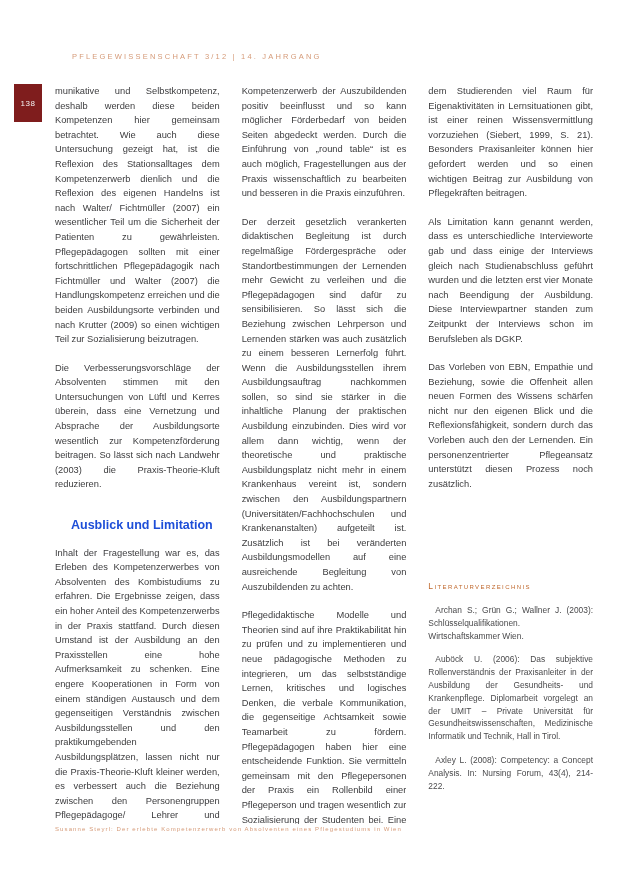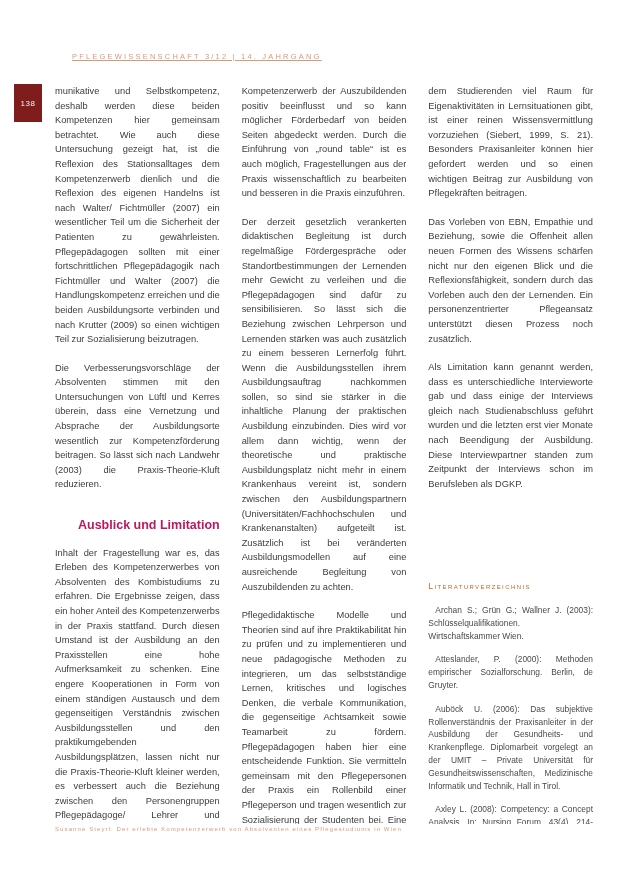--- a/index.html
+++ b/index.html
@@ -11,21 +11,20 @@
     font-family:"Liberation Sans","DejaVu Sans",sans-serif;
     color:#3c3c3e;
     overflow:hidden;
     box-shadow:0 0 4px rgba(0,0,0,.15);
   }
   .journal-header{
     position:absolute;top:52px;left:72px;
     font-size:7.5px;letter-spacing:2.2px;
     color:#d59a78;text-transform:uppercase;
     white-space:nowrap;
-    text-decoration:underline;
   }
   .page-tab{
     position:absolute;top:84px;left:14px;
     width:28px;height:38px;
     background:#7f1d1d;
     display:flex;align-items:center;justify-content:center;
   }
   .page-tab span{
     color:#f3f3f3;font-size:8px;letter-spacing:.5px;
   }
@@ -38,22 +37,22 @@
     flex:1 1 0;
     font-size:9.3px;line-height:14.6px;
     text-align:justify;
     hyphens:auto;-webkit-hyphens:auto;
     overflow:hidden;
   }
   .col p{margin:0 0 14px 0;}
   .section-heading{
     margin:26px 0 13px 16px;
     font-size:12.5px;font-weight:bold;
-    color:#be185d;
-    text-align:right;
+    color:#1d4ed8;
+    text-align:left;
   }
   .ref-heading{
     margin:88px 0 10px 0;
     font-size:8.5px;font-weight:normal;
     letter-spacing:1.4px;
     color:#c0692e;
     font-variant:small-caps;
     text-align:left;
   }
   .col p.ref{
@@ -90,25 +89,24 @@
     </div>
 
     <div class="col">
       <p>Kompetenzerwerb der Auszubildenden positiv beeinflusst und so kann möglicher Förderbedarf von beiden Seiten abgedeckt werden. Durch die Einführung von „round table“ ist es auch möglich, Fragestellungen aus der Praxis wissenschaftlich zu bearbeiten und besseren in die Praxis einzuführen.</p>
       <p>Der derzeit gesetzlich verankerten didaktischen Begleitung ist durch regelmäßige Fördergespräche oder Standortbestimmungen der Lernenden mehr Gewicht zu verleihen und die Pflegepädagogen sind dafür zu sensibilisieren. So lässt sich die Beziehung zwischen Lehrperson und Lernenden stärken was auch zusätzlich zu einem besseren Lernerfolg führt. Wenn die Ausbildungsstellen ihrem Ausbildungsauftrag nachkommen sollen, so sind sie stärker in die inhaltliche Planung der praktischen Ausbildung einzubinden. Dies wird vor allem dann wichtig, wenn der theoretische und praktische Ausbildungsplatz nicht mehr in einem Krankenhaus vereint ist, sondern zwischen den Ausbildungspartnern (Universitäten/Fachhochschulen und Krankenanstalten) aufgeteilt ist. Zusätzlich ist bei veränderten Ausbildungsmodellen auf eine ausreichende Begleitung von Auszubildenden zu achten.</p>
       <p>Pflegedidaktische Modelle und Theorien sind auf ihre Praktikabilität hin zu prüfen und zu implementieren und neue pädagogische Methoden zu integrieren, um das selbstständige Lernen, kritisches und logisches Denken, die verbale Kommunikation, die gegenseitige Achtsamkeit sowie Teamarbeit zu fördern. Pflegepädagogen haben hier eine entscheidende Funktion. Sie vermitteln gemeinsam mit den Pflegepersonen der Praxis ein Rollenbild einer Pflegeperson und tragen wesentlich zur Sozialisierung der Studenten bei. Eine „Ermöglichungsdidaktik“, die</p>
     </div>
 
     <div class="col">
       <p>dem Studierenden viel Raum für Eigenaktivitäten in Lernsituationen gibt, ist einer reinen Wissensvermittlung vorzuziehen (Siebert, 1999, S. 21). Besonders Praxisanleiter können hier gefordert werden und so einen wichtigen Beitrag zur Ausbildung von Pflegekräften beitragen.</p>
+      <p>Als Limitation kann genannt werden, dass es unterschiedliche Intervieworte gab und dass einige der Interviews gleich nach Studienabschluss geführt wurden und die letzten erst vier Monate nach Beendigung der Ausbildung. Diese Interviewpartner standen zum Zeitpunkt der Interviews schon im Berufsleben als DGKP.</p>
       <p>Das Vorleben von EBN, Empathie und Beziehung, sowie die Offenheit allen neuen Formen des Wissens schärfen nicht nur den eigenen Blick und die Reflexionsfähigkeit, sondern durch das Vorleben auch den der Lernenden. Ein personenzentrierter Pflegeansatz unterstützt diesen Prozess noch zusätzlich.</p>
-      <p>Als Limitation kann genannt werden, dass es unterschiedliche Intervieworte gab und dass einige der Interviews gleich nach Studienabschluss geführt wurden und die letzten erst vier Monate nach Beendigung der Ausbildung. Diese Interviewpartner standen zum Zeitpunkt der Interviews schon im Berufsleben als DGKP.</p>
       <h3 class="ref-heading">Literaturverzeichnis</h3>
       <p class="ref">Archan S.; Grün G.; Wallner J. (2003): Schlüsselqualifikationen. Wirtschaftskammer Wien.</p>
-      <p class="ref">Atteslander, P. (2000): Methoden empirischer Sozialforschung. Berlin, de Gruyter.</p>
       <p class="ref">Auböck U. (2006): Das subjektive Rollenverständnis der Praxisanleiter in der Ausbildung der Gesundheits- und Krankenpflege. Diplomarbeit vorgelegt an der UMIT – Private Universität für Gesundheitswissenschaften, Medizinische Informatik und Technik, Hall in Tirol.</p>
       <p class="ref">Axley L. (2008): Competency: a Concept Analysis. In: Nursing Forum, 43(4), 214-222.</p>
 
     </div>
 
   </div>
 
   <div class="page-footer">Susanne Steyrl: Der erlebte Kompetenzerwerb von Absolventen eines Pflegestudiums in Wien</div>
 
 </div>

